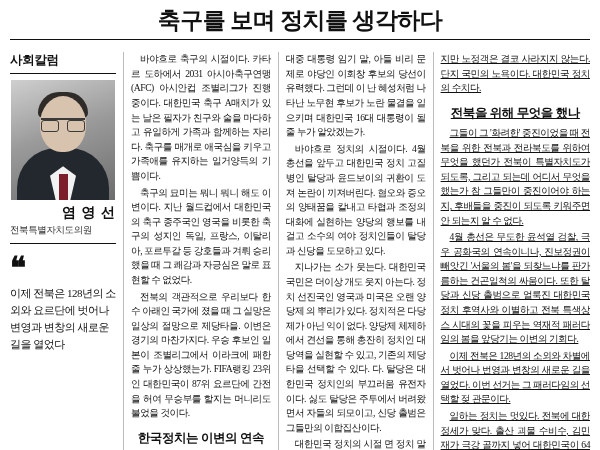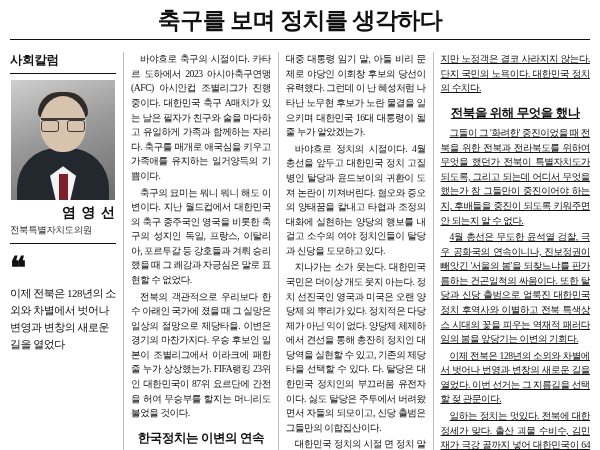--- a/index.html
+++ b/index.html
@@ -223,41 +223,41 @@
         <div class="body"></div>
         <div class="shirt"></div>
         <div class="tie"></div>
         <div class="hair"></div>
         <div class="head"></div>
         <div class="glasses"></div>
       </div>
       <div class="author-name">염 영 선</div>
       <div class="author-title">전북특별자치도의원</div>
       <div class="quote-mark">❝</div>
-      <div class="pullquote">이제 전북은 128년의 소외와 차별에서 벗어나 변영과 변창의 새로운 길을 열었다</div>
+      <div class="pullquote">이제 전북은 128년의 소외와 요르단에 벗어나 변영과 변창의 새로운 길을 열었다</div>
     </div>
 
     <div class="col col-2">
-      <p class="body-text">바야흐로 축구의 시절이다. 카타르 도하에서 2023 아시아축구연맹(AFC) 아시안컵 조별리그가 진행 중이다. 대한민국 축구 A매치가 있는 날은 필자가 친구와 술을 마다하고 유일하게 가족과 함께하는 자리다. 축구를 매개로 애국심을 키우고 가족애를 유지하는 일거양득의 기쁨이다.</p>
+      <p class="body-text">바야흐로 축구의 시절이다. 카타르 도하에서 2031 아시아축구연맹(AFC) 아시안컵 조별리그가 진행 중이다. 대한민국 축구 A매치가 있는 날은 필자가 친구와 술을 마다하고 유일하게 가족과 함께하는 자리다. 축구를 매개로 애국심을 키우고 가족애를 유지하는 일거양득의 기쁨이다.</p>
       <p class="body-text">축구의 묘미는 뭐니 뭐니 해도 이변이다. 지난 월드컵에서 대한민국의 축구 종주국인 영국을 비롯한 축구의 성지인 독일, 프랑스, 이탈리아, 포르투갈 등 강호들과 겨뤄 승리했을 때 그 쾌감과 자긍심은 말로 표현할 수 없었다.</p>
       <p class="body-text">전북의 객관적으로 우리보다 한 수 아래인 국가에 졌을 때 그 실망은 일상의 절망으로 제당타을. 이변은 경기의 마찬가지다. 우승 후보인 일본이 조별리그에서 이라크에 패한 줄 누가 상상했는가. FIFA랭킹 23위인 대한민국이 87위 요르단에 간전을 허여 무승부를 할지는 머니리도 불었을 것이다.</p>
       <div class="subhead center">한국정치는 이변의 연속</div>
       <p class="body-text">이변은 정치영역에서도 새로운 게 아니다. 대한민국 정치는 이변이 이변의 연속이다. 그 정점이 '노무현 대</p>
     </div>
 
     <div class="col col-3">
       <p class="body-text noindent">대중 대통령 임기 말, 아들 비리 문제로 야당인 이회창 후보의 당선이 유력했다. 그런데 이 난 혜성처럼 나타난 노무현 후보가 노란 물결을 일으키며 대한민국 16대 대통령이 될 줄 누가 알았겠는가.</p>
       <p class="body-text">바야흐로 정치의 시절이다. 4월 총선을 앞두고 대한민국 정치 고질병인 탈당과 윤드보이의 귀환이 도져 논란이 끼져버린다. 혐오와 증오의 양태꿈을 칼내고 타협과 조정의 대화에 실현하는 양당의 행보를 내걸고 소수의 여야 정치인들이 탈당과 신당을 도모하고 있다.</p>
       <p class="body-text">지나가는 소가 웃는다. 대한민국 국민은 더이상 개도 웃지 아는다. 정치 선진국인 영국과 미국은 오랜 양당제 의 뿌리가 있다. 정치적은 다당제가 아닌 익이 없다. 양당제 체제하에서 견선을 통해 총잔히 정치인 대당역을 실현할 수 있고, 기존의 제당타을 선택할 수 있다. 다. 탈당은 대한민국 정치인의 부끄러움 유전자이다. 싫도 탈당은 주투에서 버려왔면서 자들의 되모이고, 신당 출범은 그들만의 이합집산이다.</p>
       <p class="body-text">대한민국 정치의 시절 면 정치 말그는 말 것이 없고 선거 말고는 할 것이 없는 벌왕 늙으아들이 '증진'이라는 탈 상의 탑에 기둘를 걸고 스멀스멀 정치판을 기웃</p>
     </div>
 
     <div class="col col-4">
       <p class="body-text noindent">지만 노정객은 결코 사라지지 않는다. 단지 국민의 노욕이다. 대한민국 정치의 수치다.</p>
       <div class="subhead center">전북을 위해 무엇을 했나</div>
       <p class="body-text">그들이 그 '화려한' 중진이었을 때 전북을 위한 전북과 전라북도를 위하여 무엇을 했던가 전북이 특별자치도가 되도록, 그리고 되는데 어디서 무엇을 했는가 참 그들만이 중진이어야 하는지, 후배들을 중진이 되도록 키워주면 안 되는지 알 수 없다.</p>
       <p class="body-text">4월 총선은 무도한 윤석열 검찰, 극우 공화국의 연속이니나, 진보정권이 빼앗긴 '서울의 봄'을 되찾느냐를 판가름하는 건곤일척의 싸움이다. 또한 탈당과 신당 출범으로 얼룩진 대한민국 정치 후역사와 이별하고 전북 특색상 스 시대의 꽃을 피우는 역재적 패러다임의 봄을 앞당기는 이변의 기회다.</p>
-      <p class="body-text">이제 전북은 128년의 소외와 차별에서 벗어나 번영과 변창의 새로운 길을 열었다. 이번 선거는 그 지름길을 선택할 젖 관문이다.</p>
+      <p class="body-text">이제 전북은 128년의 소외와 차별에서 벗어나 번영과 변창의 새로운 길을 열었다. 이번 선거는 그 패러다임의 선택할 젖 관문이다.</p>
       <p class="body-text">일하는 정치는 멋있다. 전북에 대한 정세가 맞다. 출산 괴물 수비수, 김민재가 극강 골까지 넣어 대한민국이 64년만에 우승하기를 기원하는 팬들의 가족 총동원령을 내렸다.</p>
     </div>
 
   </div>
 </div>
 
 </body></html>

